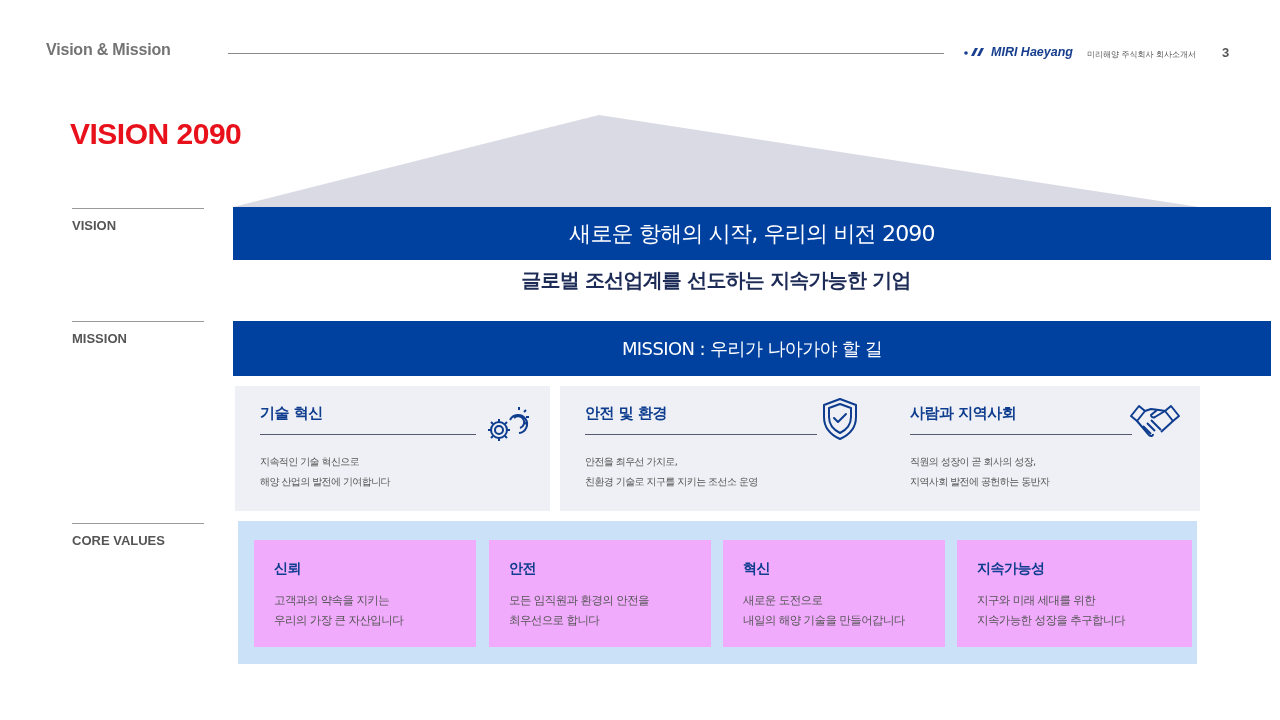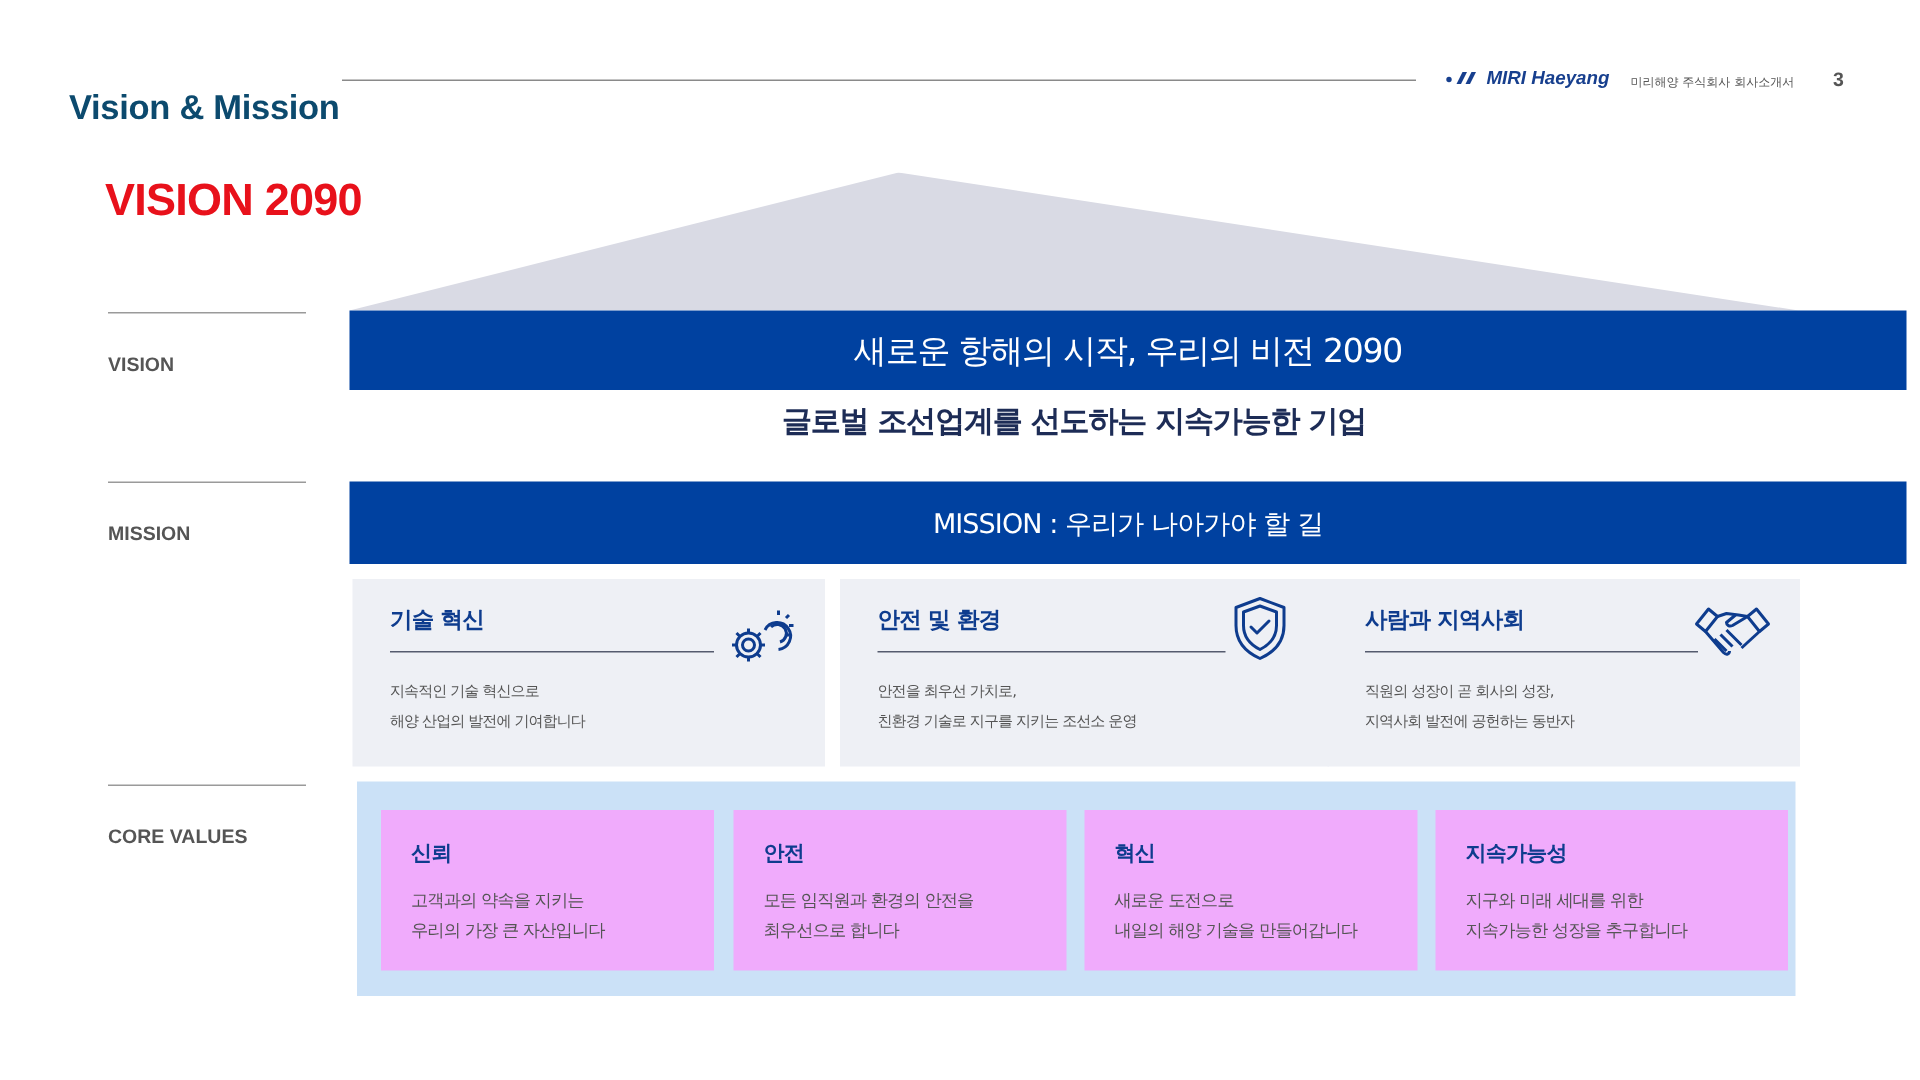--- a/index.html
+++ b/index.html
@@ -1,25 +1,25 @@
 <!DOCTYPE html>
 <html><head>
 <meta charset="utf-8">
 <style>
   html,body{margin:0;padding:0;}
   body{width:1280px;height:720px;background:#ffffff;position:relative;overflow:hidden;font-family:"DejaVu Sans",sans-serif;}
   .abs{position:absolute;}
-  .hdr-title{left:46px;top:58px;font-family:"Liberation Sans",sans-serif;font-weight:700;font-size:23px;color:#0c4a6e;letter-spacing:-0.2px;}
+  .hdr-title{left:46px;top:41px;font-family:"Liberation Sans",sans-serif;font-weight:700;font-size:16px;color:#737373;letter-spacing:-0.2px;}
   .hdr-line{left:228px;top:53px;width:716px;height:1px;background:#8a8a8a;}
   .logo{left:964px;top:45px;display:flex;align-items:center;gap:5px;font-style:italic;}
   .logo-text{font-family:"Liberation Sans",sans-serif;font-weight:700;font-size:12.5px;color:#173f8e;}
   .doc-name{left:1087px;top:49px;font-size:8px;color:#555;}
   .page-no{left:1222px;top:45px;font-family:"Liberation Sans",sans-serif;font-weight:700;font-size:13px;color:#555;}
   .vision-big{left:70px;top:117px;font-family:"Liberation Sans",sans-serif;font-weight:700;font-size:30px;color:#e8111b;letter-spacing:-0.5px;}
-  .side-label{left:72px;width:132px;border-top:1px solid #9a9a9a;padding-top:26px;font-family:"Liberation Sans",sans-serif;font-weight:700;font-size:13px;color:#555;}
+  .side-label{left:72px;width:132px;border-top:1px solid #9a9a9a;padding-top:9px;font-family:"Liberation Sans",sans-serif;font-weight:700;font-size:13px;color:#555;}
   .roof{left:233px;top:115px;width:966px;height:92px;}
   .bar{left:233px;width:1038px;background:#0041a0;color:#fff;display:flex;align-items:center;justify-content:center;}
   .bar1{top:207px;height:53px;font-size:22px;letter-spacing:-0.8px;}
   .bar2{top:321px;height:55px;font-size:18px;letter-spacing:-0.6px;}
   .vision-sub{left:233px;top:252px;width:966px;height:57px;display:flex;align-items:center;justify-content:center;font-size:20px;color:#1d2c56;letter-spacing:-0.8px;font-weight:600;}
   .mcard{top:386px;width:315px;height:125px;background:#eef0f5;}
   .mcard .t{position:absolute;left:25px;top:18px;font-size:15px;font-weight:700;color:#0e3c8e;letter-spacing:-0.5px;}
   .mcard .ln{position:absolute;left:25px;top:48px;height:1px;background:#555b6e;}
   .mcard .d{position:absolute;left:25px;top:66px;font-size:10px;line-height:20px;color:#555;letter-spacing:-0.6px;}
   .mcard .ic{position:absolute;}

